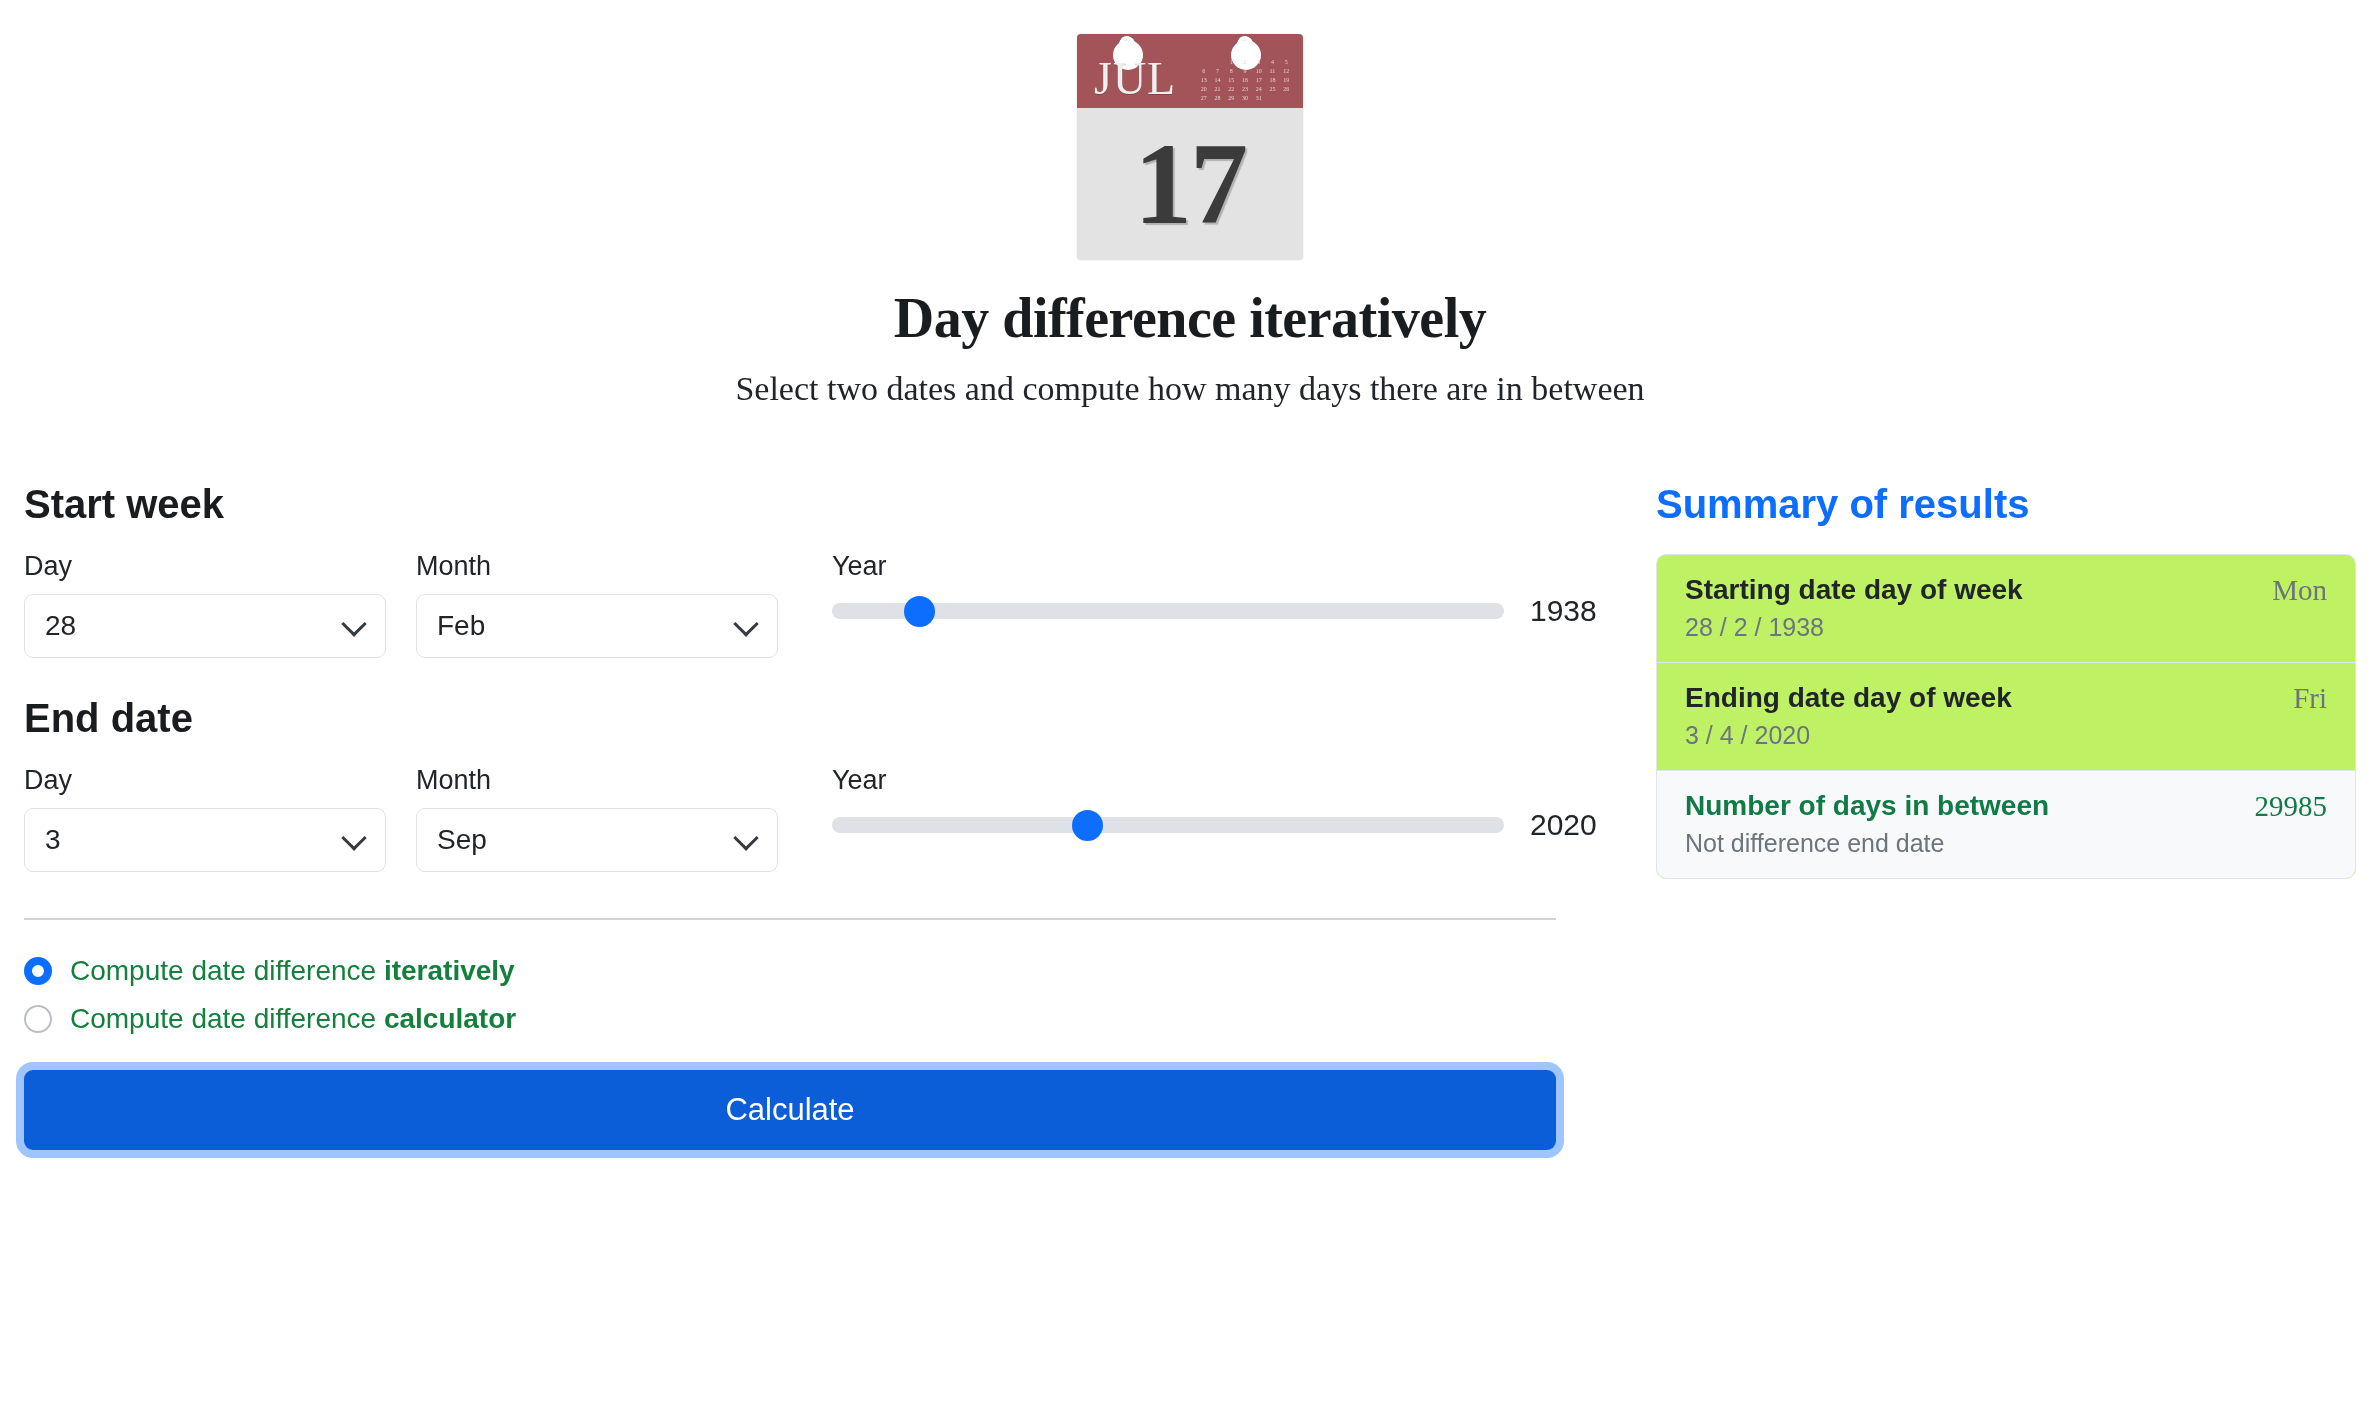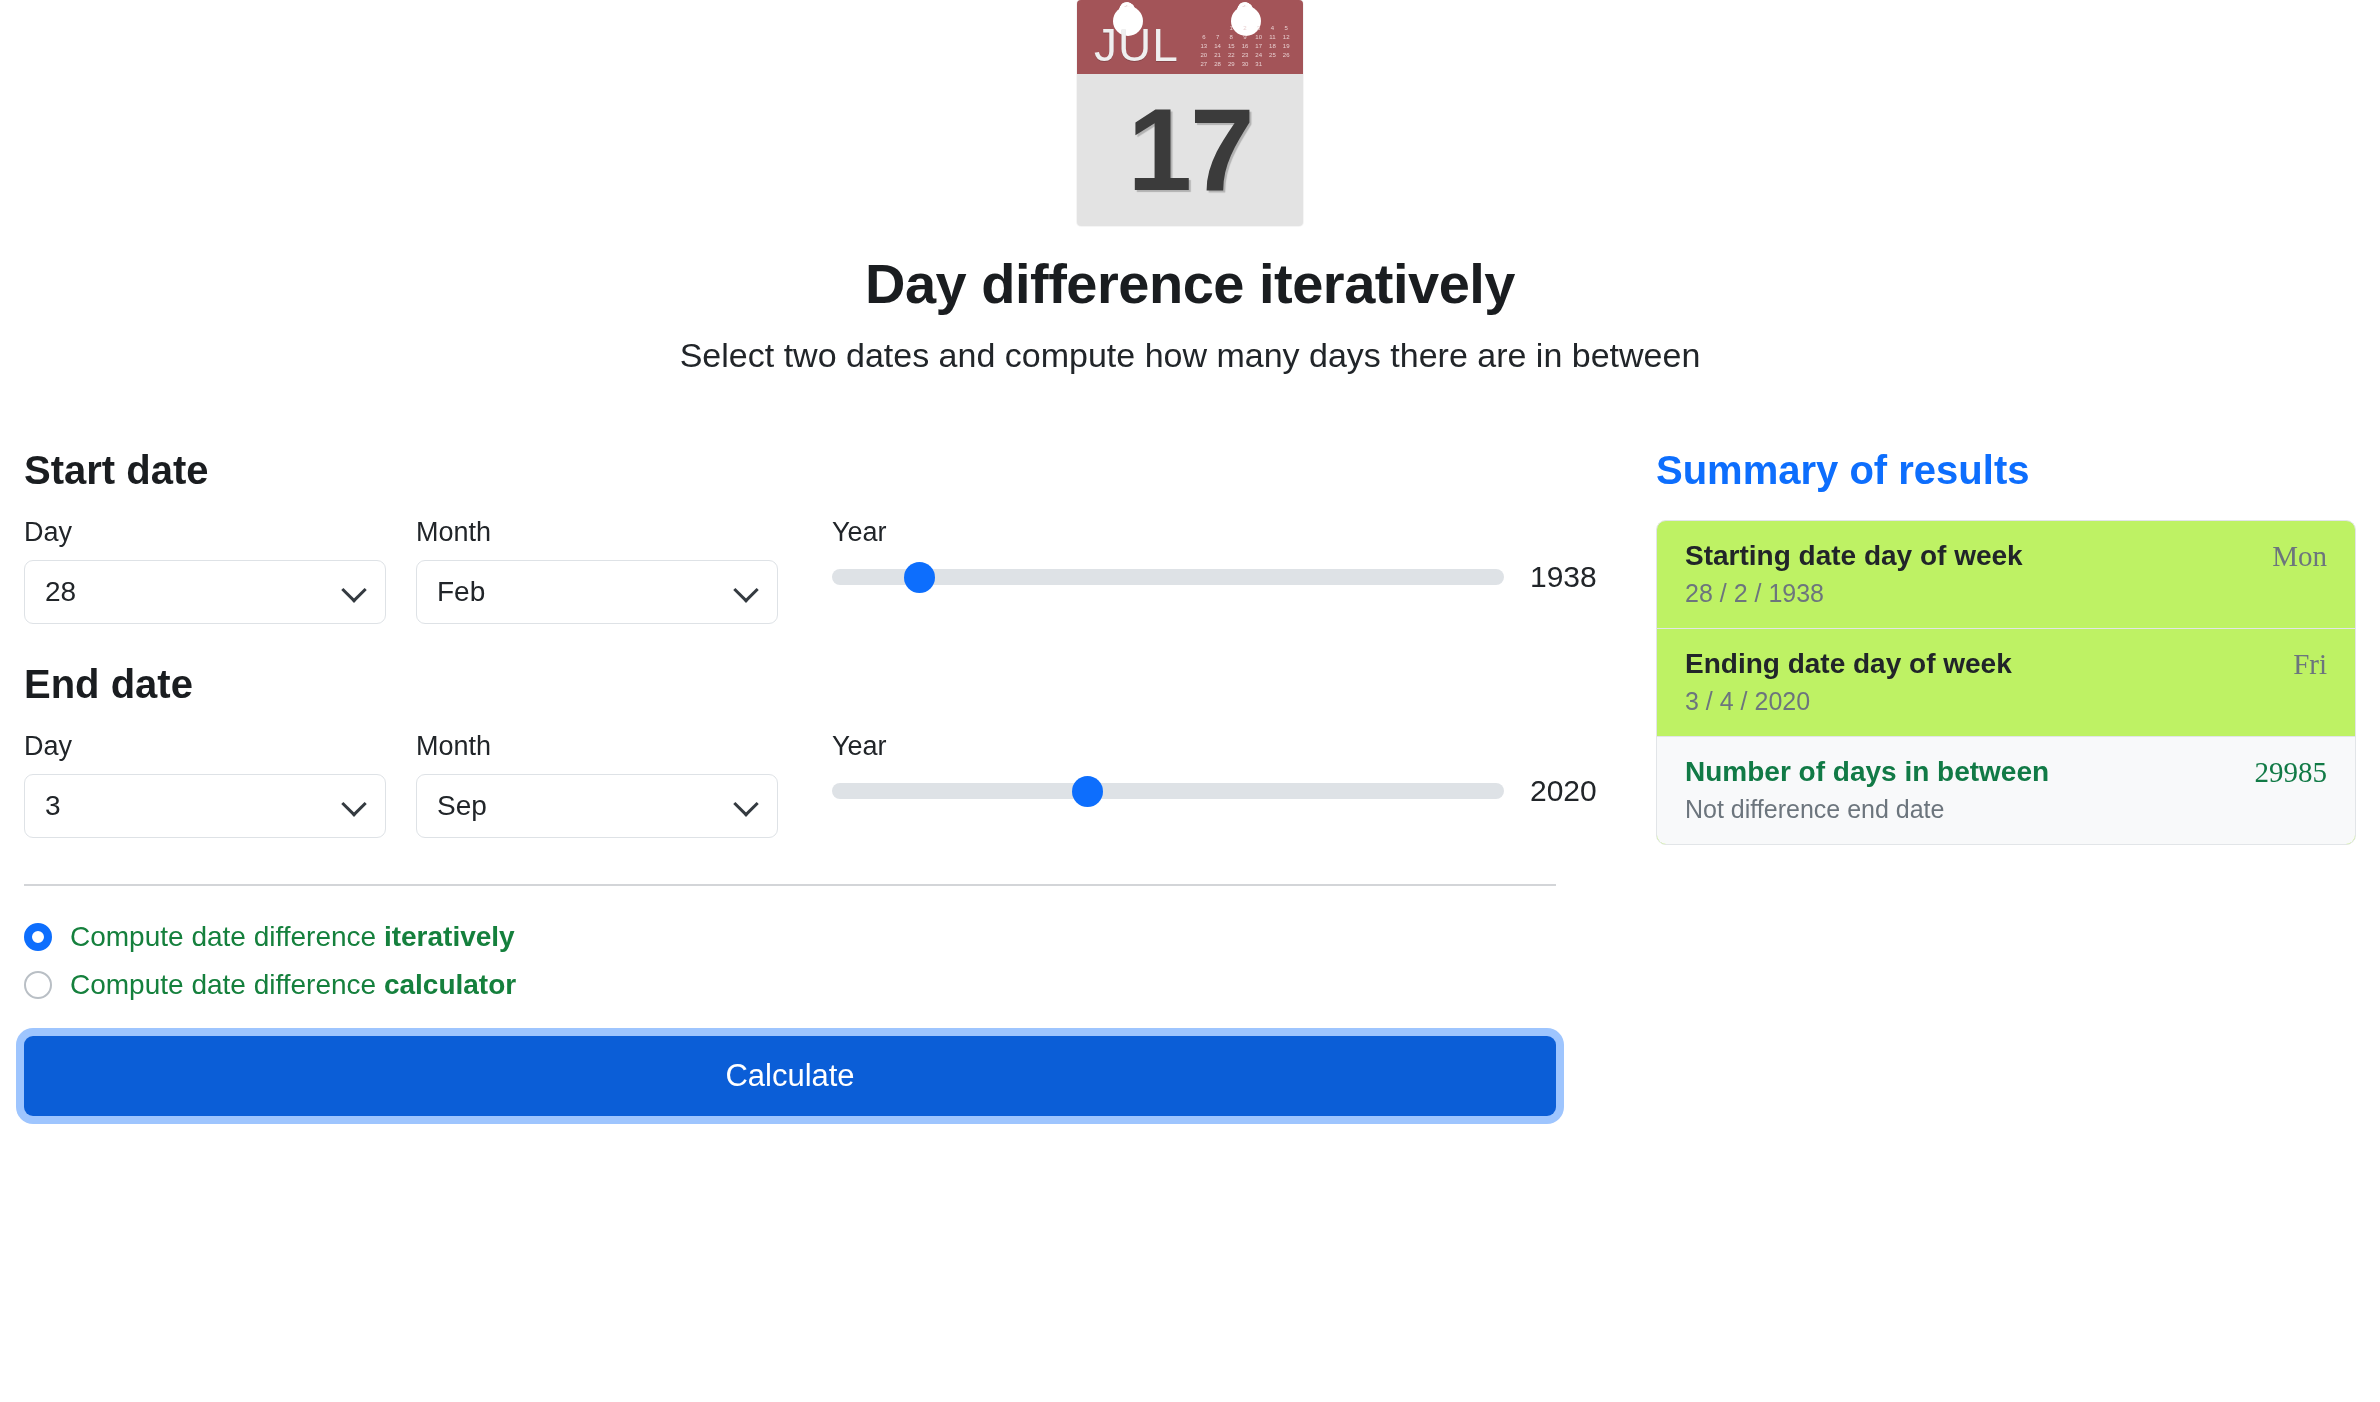--- a/index.html
+++ b/index.html
@@ -6,21 +6,21 @@
   html, body {
     margin: 0; padding: 0;
     width: 2380px; height: 1402px;
     background: #ffffff;
     font-family: "Liberation Sans", sans-serif;
     color: #212529;
     overflow: hidden;
   }
 
   
-  .header { width: 100%; text-align: center; }
+  .header { width: 100%; padding-top: 34px; text-align: center; font-family: Liberation Serif, serif; }
 
   .cal-icon {
     width: 226px; height: 226px;
     margin: 0 auto;
     position: relative;
     border-radius: 4px;
     overflow: hidden;
     background: #e3e3e3;
     box-shadow: 0 0 0 1px rgba(0,0,0,0.04);
   }
@@ -271,21 +271,21 @@
   </div>
 
   <h1 class="page-title">Day difference iteratively</h1>
   <p class="page-subtitle">Select two dates and compute how many days there are in between</p>
 </div>
 
 <div class="main">
 
   <div class="col-left">
 
-    <h2 class="section-title">Start date</h2>
+    <h2 class="section-title">Start week</h2>
     <div class="field-row">
 
       <div class="field">
         <span class="field-label">Day</span>
         <div class="select-box">
           <span class="select-value">28</span>
           <span class="chevron"></span>
         </div>
       </div>
 

